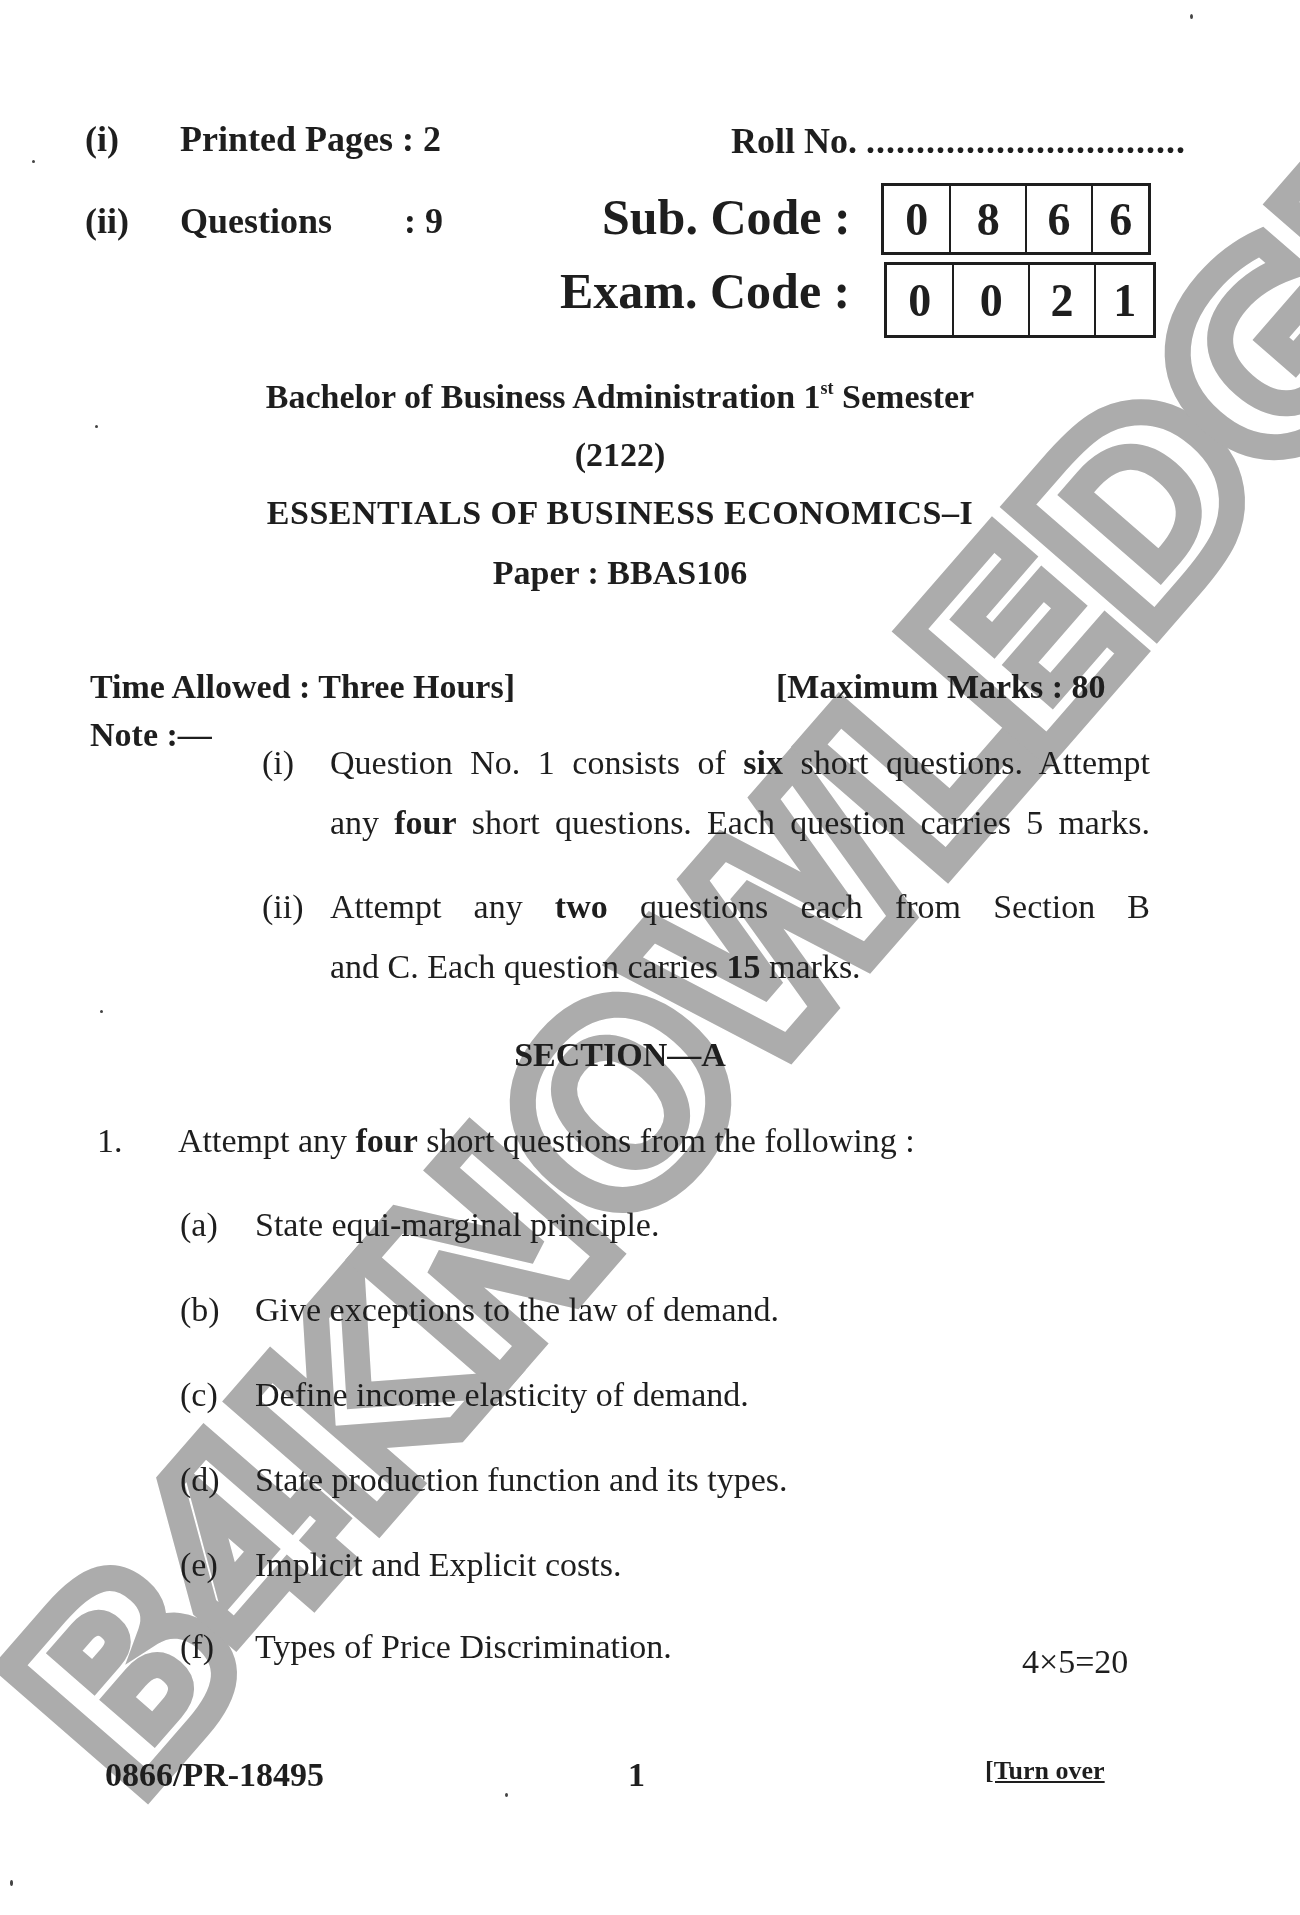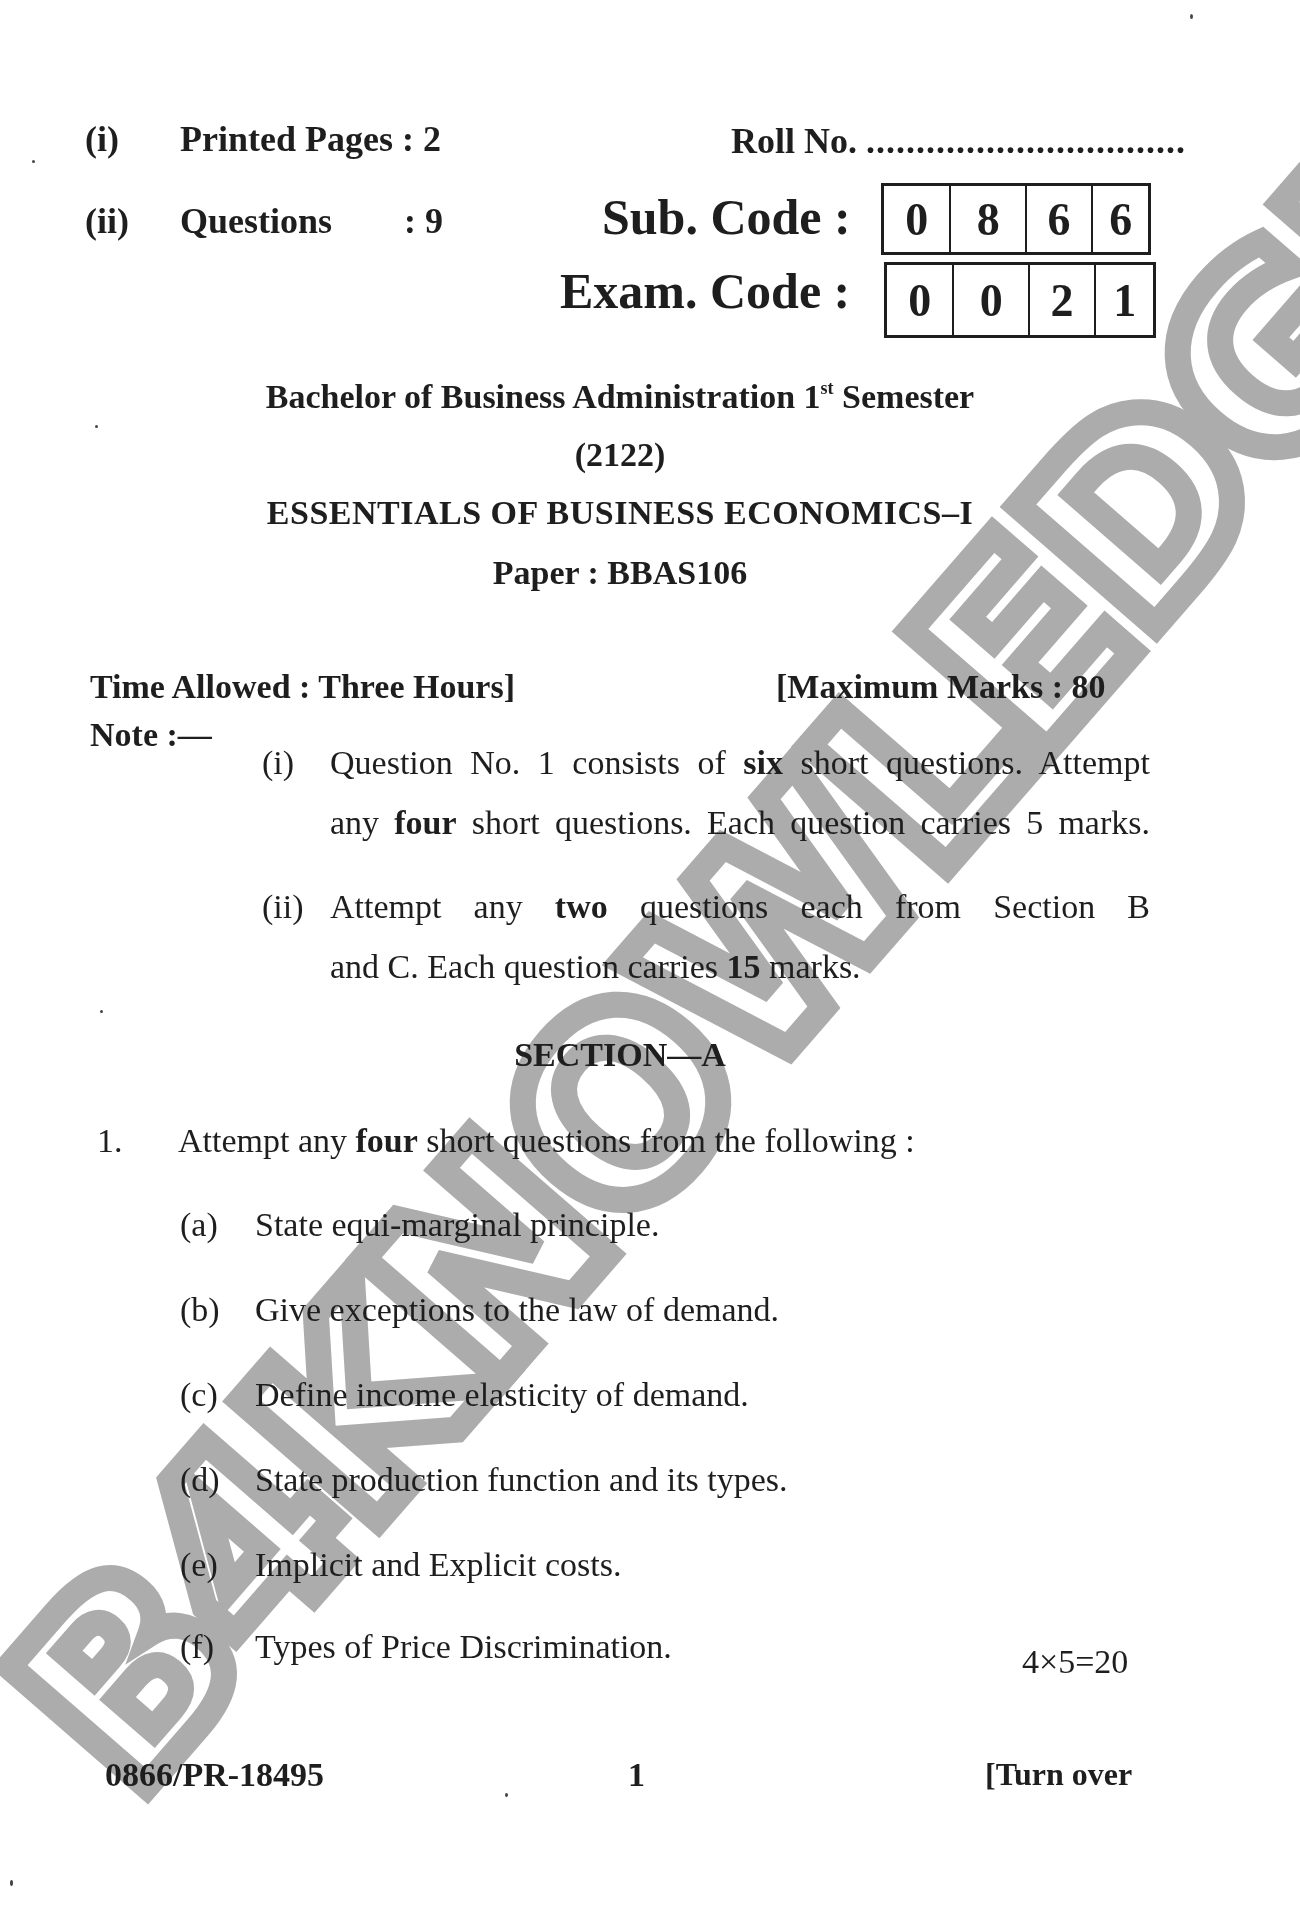--- a/index.html
+++ b/index.html
@@ -119,21 +119,21 @@
   <div class="abs body" style="left:180px; top:1546px;">
     <span style="display:inline-block; width:75px;">(e)</span><span>Implicit and Explicit costs.</span>
   </div>
   <div class="abs body" style="left:180px; top:1628px;">
     <span style="display:inline-block; width:75px;">(f)</span><span>Types of Price Discrimination.</span>
   </div>
   <span class="abs body" style="left:1022px; top:1628px;margin-top:15px;">4×5=20</span>
 
   <span class="abs b" style="left:105px; top:1756px; font-size:34px;">0866/PR-18495</span>
   <span class="abs b" style="left:628px; top:1756px; font-size:34px;">1</span>
-  <span class="abs b" style="left:985px; top:1756px; font-size:32px;">[Turn over</span>
+  <span class="abs b" style="left:985px; top:1756px; font-size:26px;text-decoration:underline;">[Turn over</span>
 
   <div class="dot" style="left:1190px; top:14px; width:3px; height:5px;"></div>
   <div class="dot" style="left:32px; top:160px; width:3px; height:3px;"></div>
   <div class="dot" style="left:95px; top:425px; width:3px; height:3px;"></div>
   <div class="dot" style="left:100px; top:1010px; width:3px; height:3px;"></div>
   <div class="dot" style="left:505px; top:1793px; width:3px; height:4px;"></div>
   <div class="dot" style="left:10px; top:1880px; width:3px; height:6px;"></div>
 </div>
 
 </body></html>

